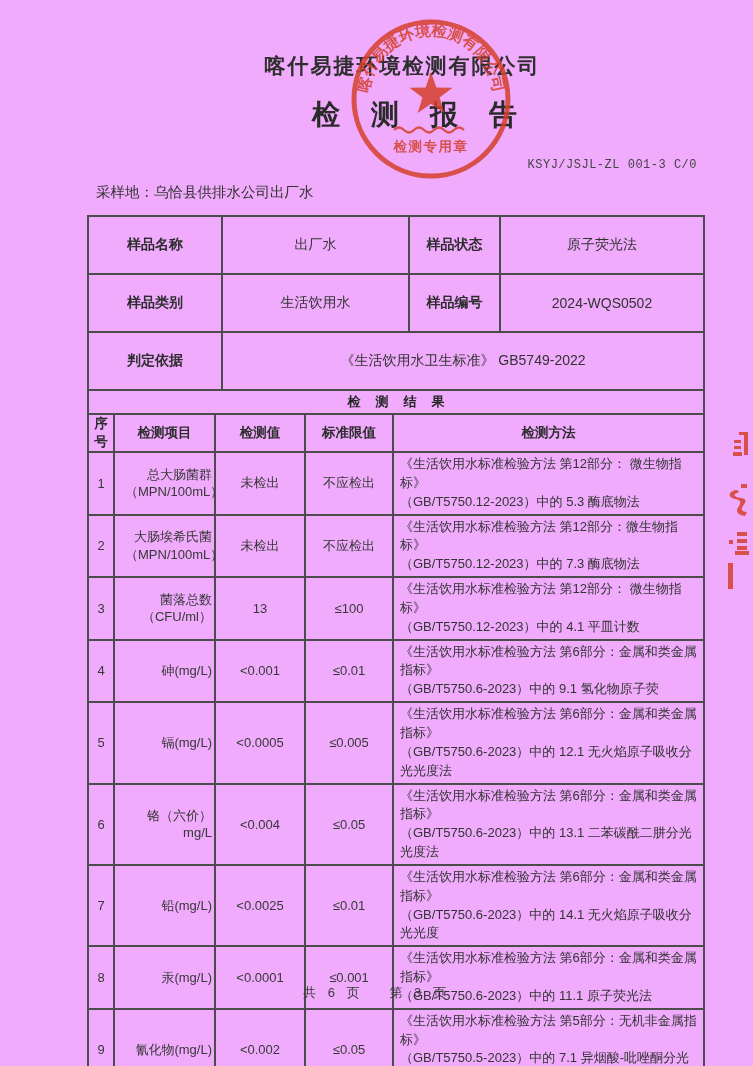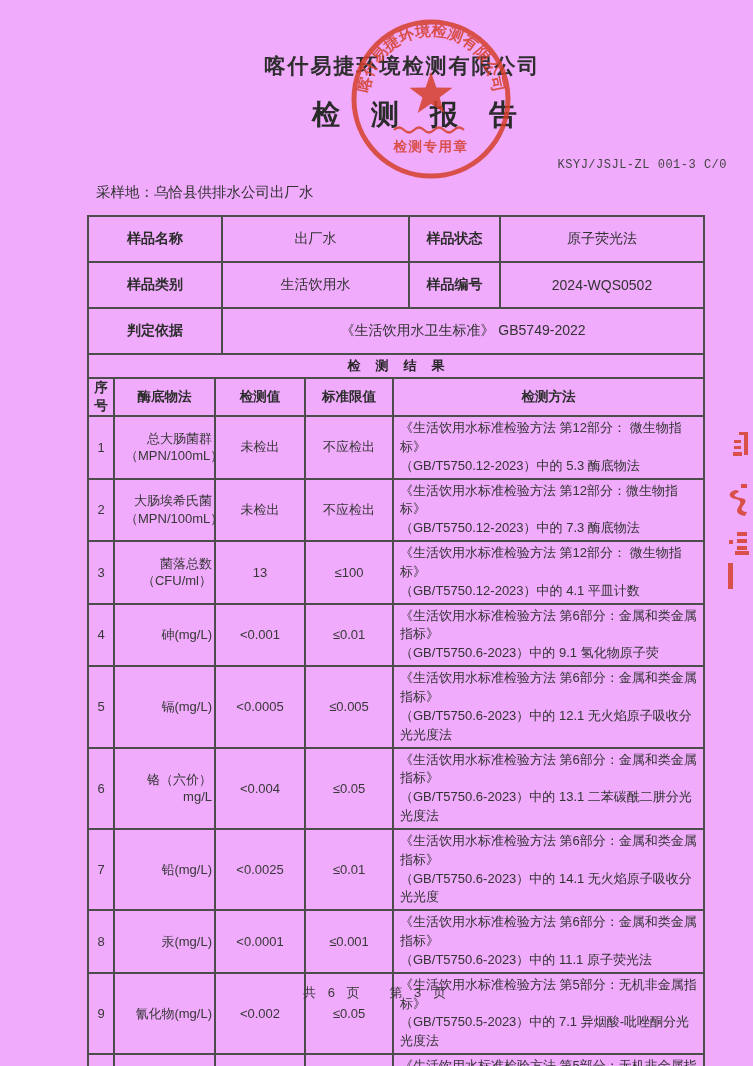--- a/index.html
+++ b/index.html
@@ -15,37 +15,37 @@
     position:absolute; top:52px; left:0; right:0;
     text-align:center; padding-left:52px;
     font-size:21px; font-weight:bold; letter-spacing:2px; color:#2e2e2e;
   }
   .report-title {
     position:absolute; top:96px; left:300px;
     font-size:28px; font-weight:bold; letter-spacing:31px;
     white-space:nowrap; color:#2a2a2a;margin-left:12px;
   }
   .doc-code {
-    position:absolute; top:158px; right:26px;
+    position:absolute; top:158px; right:56px;
     font-family:"Liberation Mono","DejaVu Sans Mono",monospace;
     font-size:12px; color:#444; letter-spacing:0.5px;
   }
   .sampling-line {
     position:absolute; top:183px; left:96px;
     font-size:14.5px; color:#333;
   }
   
   .stamp { position:absolute; top:16px; left:348px; width:166px; height:166px; opacity:0.85; }
   
   .edge-stamp { position:absolute; top:420px; right:0; width:28px; height:172px; }
   
   .tables { position:absolute; top:215px; left:87px; width:616px; }
   table { border-collapse:collapse; width:616px; table-layout:fixed; }
   td, th { border:2px solid #4c4c4c; vertical-align:middle; }
-  .info-table td { height:46px; font-size:14px; }
+  .info-table td { height:58px; font-size:14px; }
   .info-label { font-weight:bold; text-align:center; color:#2d2d2d; }
   .info-value { text-align:center; color:#333; }
   .results-table { margin-top:-2px; }
   .section-banner td {
     height:33px; text-align:center; font-size:20px; font-weight:bold;
     letter-spacing:15px; padding-left:15px; color:#252525;
   }
   .results-table th {
     height:30px; font-size:13.5px; font-weight:bold; text-align:center; color:#2d2d2d;
   }
@@ -153,21 +153,21 @@
           <col class="col-value">
           <col class="col-limit">
           <col class="col-method">
       </colgroup>
       <tbody>
           <tr class="section-banner">
         <td colspan="5">检测结果</td>
       </tr>
       <tr>
         <th>序号</th>
-        <th>酶底物法</th>
+        <th>检测项目</th>
         <th>检测值</th>
         <th>标准限值</th>
         <th>检测方法</th>
       </tr>
       <tr>
         <td class="cell-no">1</td>
         <td class="cell-item">总大肠菌群
 （MPN/100mL）</td>
         <td class="cell-value">未检出</td>
         <td class="cell-limit">不应检出</td>

